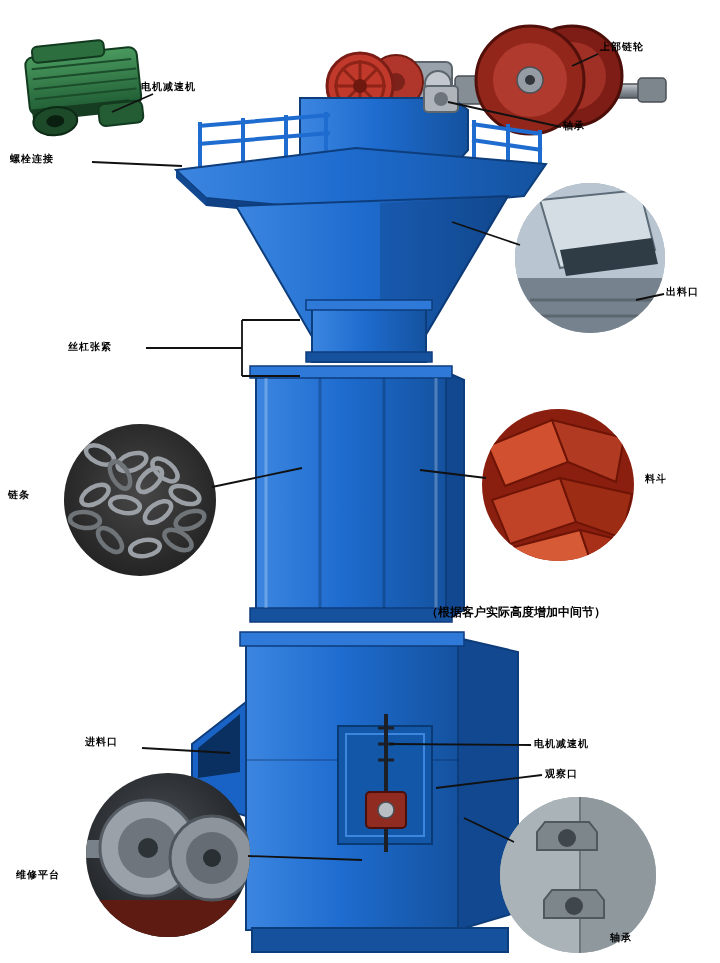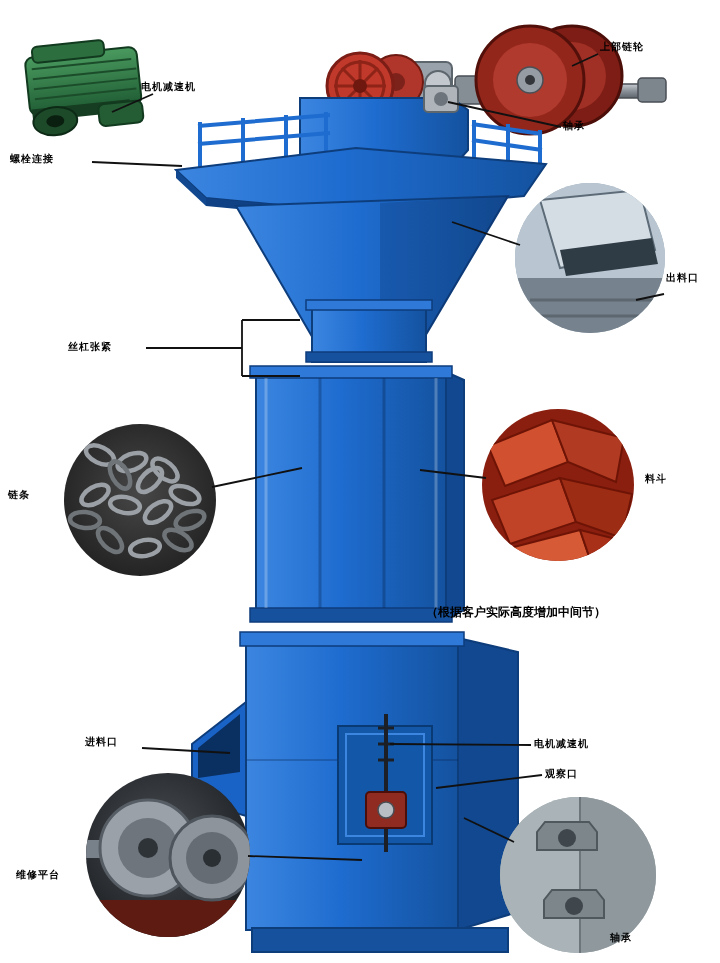--- a/index.html
+++ b/index.html
@@ -219,21 +219,21 @@
     <path d="M542 775 L436 788"></path>
     <path d="M248 856 L362 860"></path>
     <path d="M464 818 L514 842"></path>
   </g>
 </svg>
 
 <div class="lbl" style="left:141px;top:80px">电机减速机</div>
 <div class="lbl" style="left:600px;top:40px">上部链轮</div>
 <div class="lbl" style="left:563px;top:119px">轴承</div>
 <div class="lbl" style="left:10px;top:152px">螺栓连接</div>
-<div class="lbl" style="left:666px;top:271px">出料口</div>
+<div class="lbl" style="left:666px;top:285px">出料口</div>
 <div class="lbl" style="left:68px;top:340px">丝杠张紧</div>
 <div class="lbl" style="left:8px;top:488px">链条</div>
 <div class="lbl" style="left:645px;top:472px">料斗</div>
 <div class="lbl big" style="left:426px;top:604px">（根据客户实际高度增加中间节）</div>
 <div class="lbl" style="left:85px;top:735px">进料口</div>
 <div class="lbl" style="left:534px;top:737px">电机减速机</div>
 <div class="lbl" style="left:545px;top:767px">观察口</div>
 <div class="lbl" style="left:16px;top:868px">维修平台</div>
 <div class="lbl" style="left:610px;top:931px">轴承</div>
 

